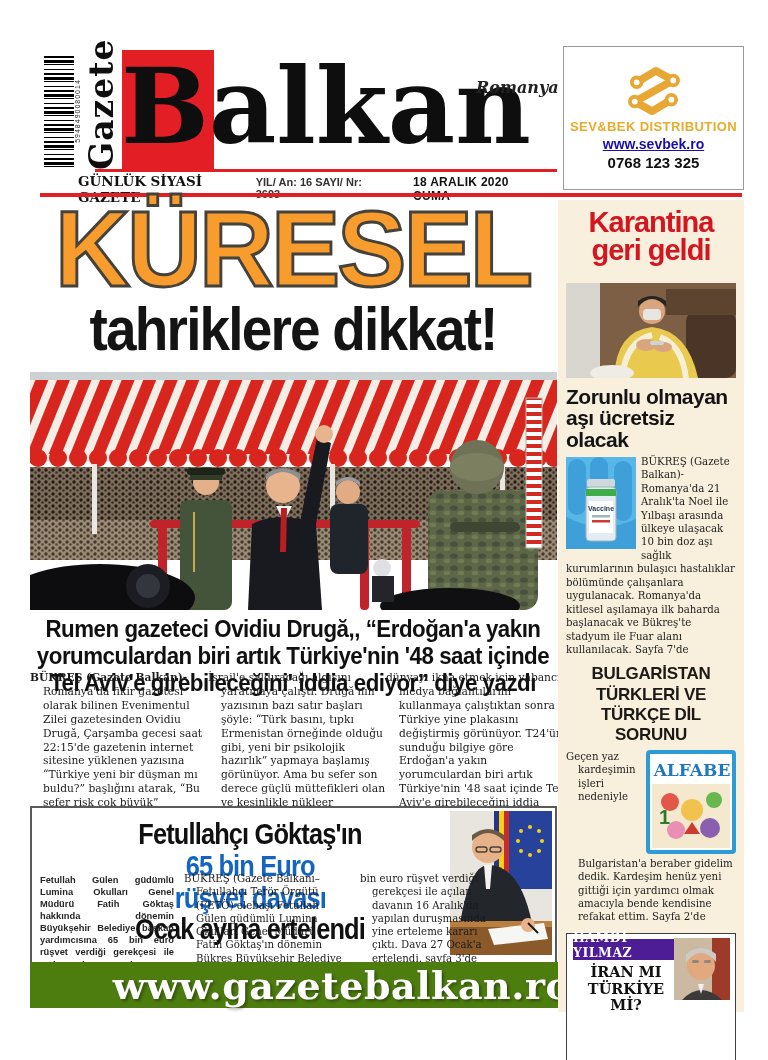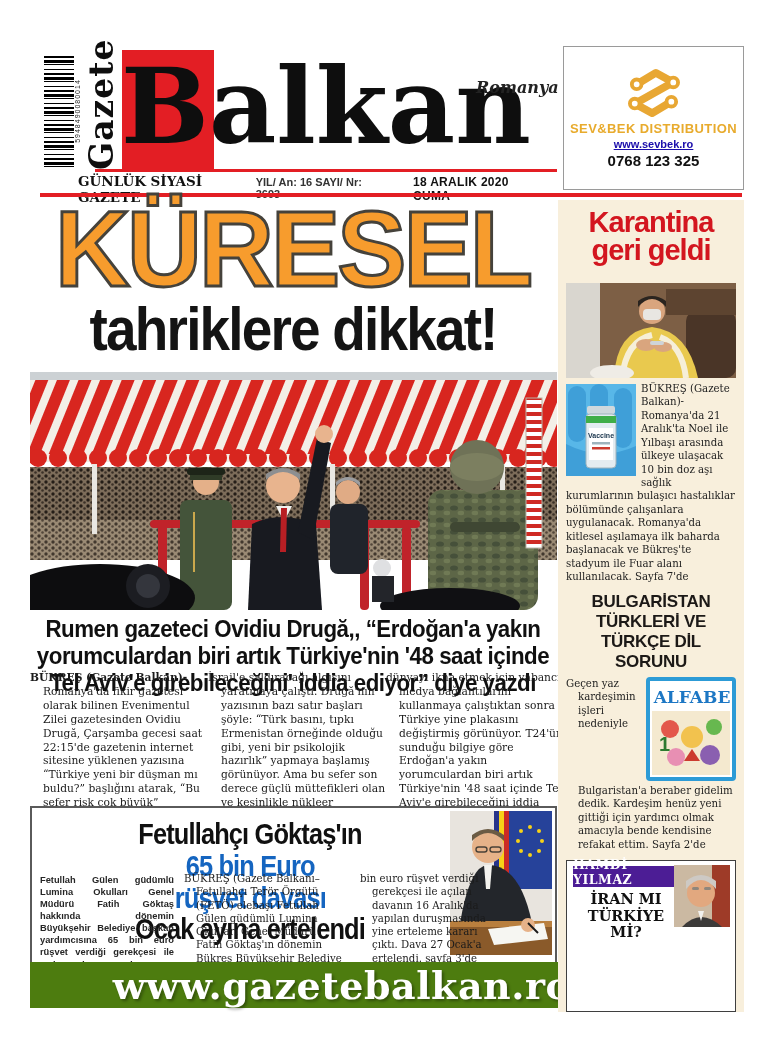--- a/index.html
+++ b/index.html
@@ -18,21 +18,21 @@
   #rule1{left:95px;top:169px;width:462px;height:3px;background:#e31e24;}
   #info-row{left:78px;top:173px;width:462px;height:18px;display:flex;justify-content:space-between;align-items:baseline;}
   #tagline{font-family:"DejaVu Serif",serif;font-weight:bold;font-size:13.5px;color:#111;}
   #issue-info{font-weight:bold;font-size:11px;color:#333;}
   #date-text{font-weight:bold;font-size:12px;color:#111;letter-spacing:0.3px;padding-left:33px;}
   #rule2{left:40px;top:193px;width:702px;height:4px;background:#e31e24;}
   
   #ad-box{left:563px;top:46px;width:179px;height:142px;border:1.5px solid #9a9a9a;background:#fff;
     display:flex;flex-direction:column;align-items:center;justify-content:center;gap:2px;}
   #ad-brand{color:#e8ab2d;font-weight:bold;font-size:13px;letter-spacing:0.4px;}
-  #ad-url{color:#1a0dab;font-weight:bold;font-size:11px;text-decoration:underline;}
+  #ad-url{color:#1a0dab;font-weight:bold;font-size:14px;text-decoration:underline;}
   #ad-phone{color:#111;font-weight:bold;font-size:15px;}
   
   #h-kuresel{left:26px;top:196px;width:534px;text-align:center;}
   #h-kuresel span{display:inline-block;transform:scaleX(0.96);transform-origin:center;
     font-weight:bold;font-size:108px;line-height:0.98;color:#f79c2d;letter-spacing:-3px;
     -webkit-text-stroke:3px #45423b;text-stroke:3px #45423b;}
   #h-tahrik{left:26px;top:299px;width:534px;text-align:center;}
   #h-tahrik span{display:inline-block;transform:scaleX(0.90);transform-origin:center;
     font-weight:bold;font-size:61px;line-height:1;color:#141414;letter-spacing:-2px;}
   #photo-main{left:30px;top:372px;width:527px;height:238px;}
@@ -299,20 +299,21 @@
       <path d="M120 95 Q116 62 94 54" fill="none" stroke="#f6efd8" stroke-width="6"></path>
       <circle cx="86" cy="28" r="13" fill="#d9a57e"></circle>
       <path d="M72 24 Q86 8 100 24 L100 18 Q86 8 72 18 Z" fill="#2a241f"></path>
       <rect x="77" y="26" width="18" height="11" rx="4" fill="#e8e6e2"></rect>
       <ellipse cx="80" cy="62" rx="10" ry="6" fill="#d9a57e"></ellipse>
       <ellipse cx="97" cy="64" rx="9" ry="5" fill="#d9a57e"></ellipse>
       <rect x="84" y="58" width="14" height="4" rx="2" fill="#cfd4d8"></rect>
       <ellipse cx="46" cy="90" rx="22" ry="8" fill="#efece6"></ellipse>
     </svg>
 
+    <div class="rail-h-black">Zorunlu olmayan aşı ücretsiz olacak</div>
     <div id="vaccine-wrap">
       <svg id="photo-vaccine" viewBox="0 0 70 92" preserveAspectRatio="none">
         <rect width="70" height="92" fill="#58b7e8"></rect>
         <rect x="2" y="2" width="18" height="56" rx="9" fill="#3f9fd8"></rect>
         <rect x="24" y="0" width="18" height="30" rx="9" fill="#3f9fd8"></rect>
         <rect x="48" y="4" width="18" height="60" rx="9" fill="#3f9fd8"></rect>
         <path d="M0 60 Q35 78 70 62 L70 92 L0 92 Z" fill="#3f9fd8"></path>
         <rect x="21" y="22" width="28" height="8" rx="2" fill="#cfd8dd"></rect>
         <rect x="20" y="30" width="30" height="54" rx="4" fill="#e3ecf1" stroke="#9fb4bd" stroke-width="1"></rect>
         <rect x="20" y="32" width="30" height="7" fill="#3fae49"></rect>

